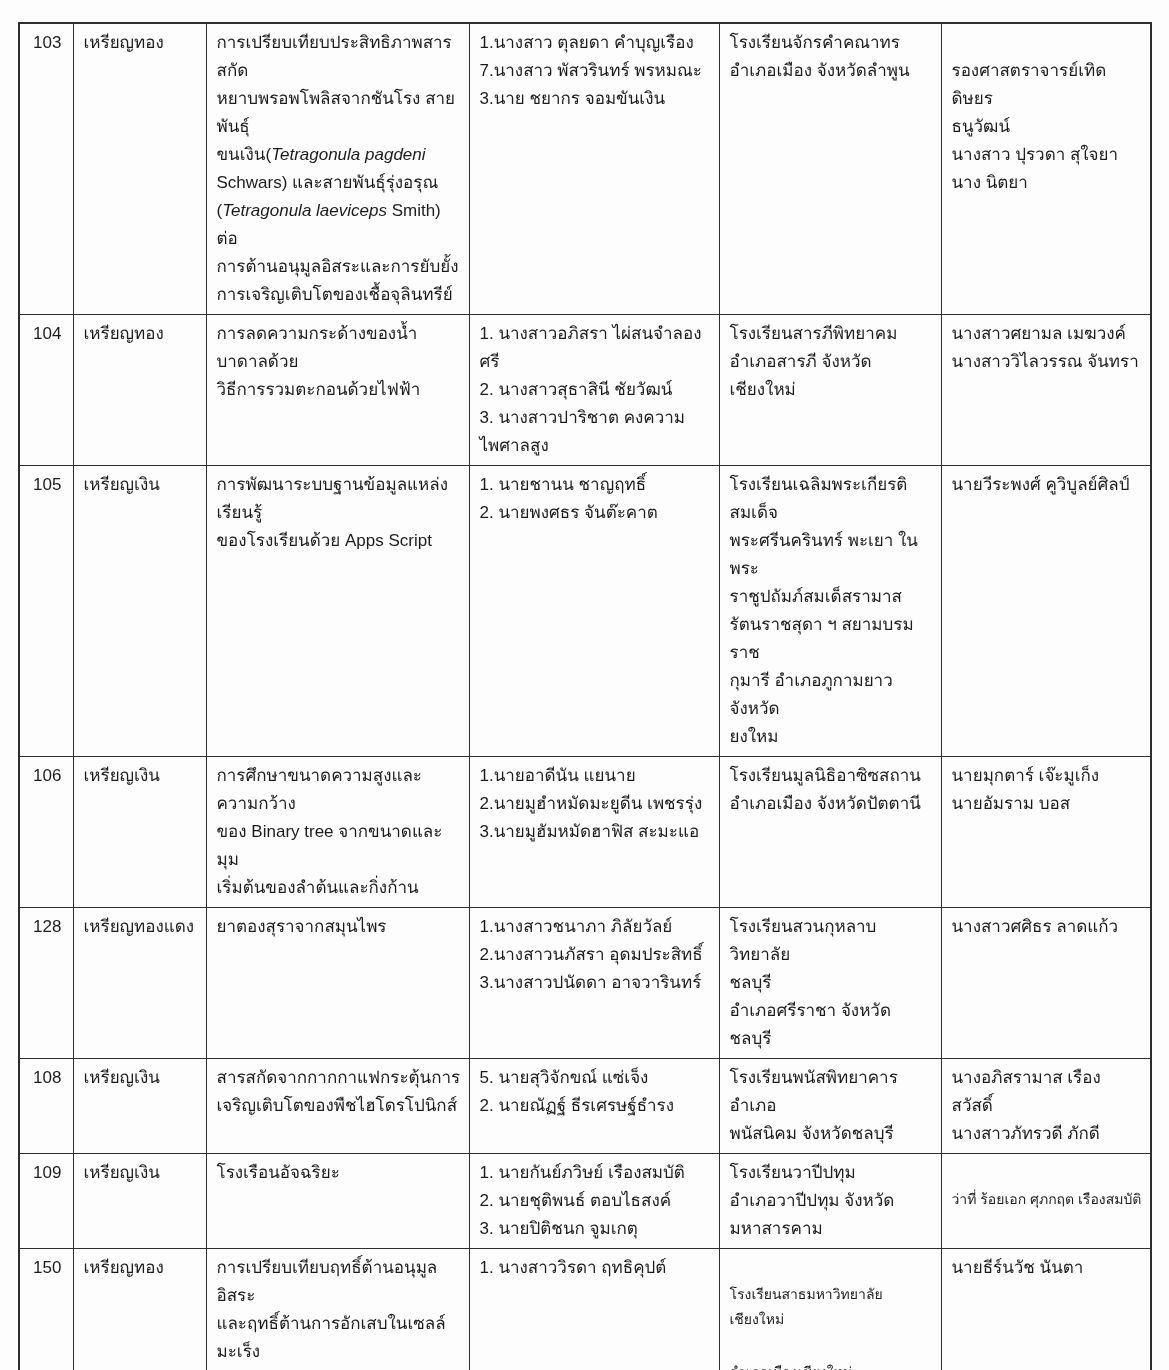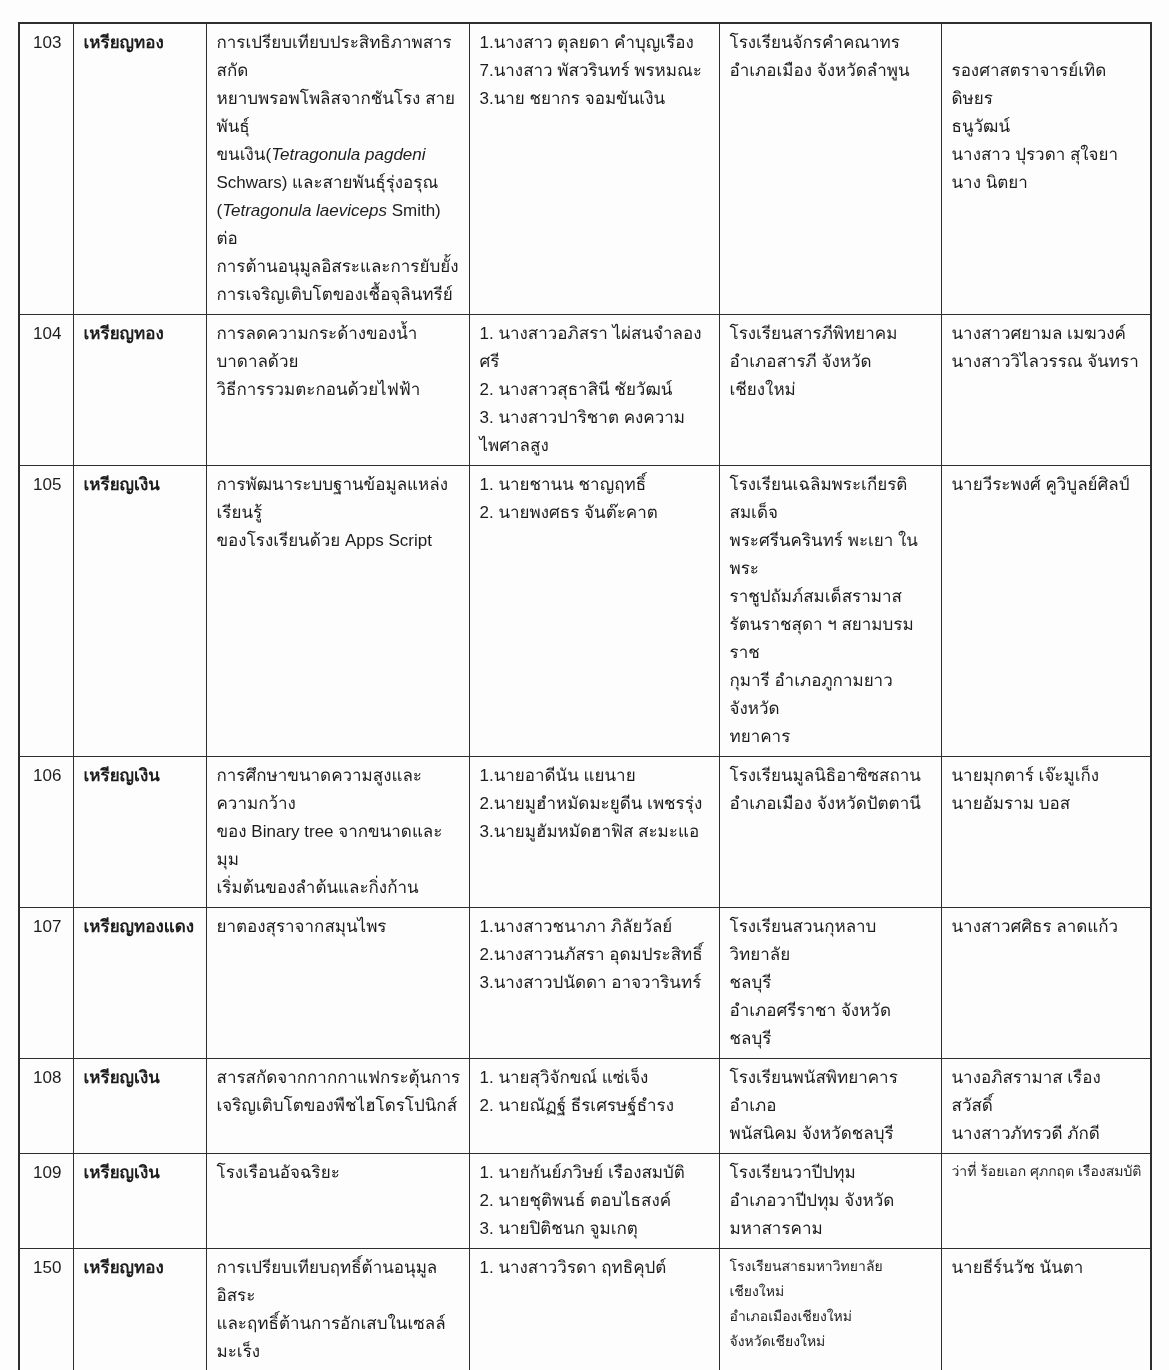--- a/index.html
+++ b/index.html
@@ -33,28 +33,29 @@
     font-size: 17px;
     line-height: 28px;
     word-wrap: break-word;
   }
   td.c-no {
     text-align: center;
     padding-left: 2px;
     padding-right: 2px;
   }
   td.c-medal {
-    font-weight: bold;
+    font-weight: normal;
   }
   .line { min-height: 1em; }
   .line em { }
   td.small-text .line,
   td.small-text {
     font-size: 14px;
     line-height: 25px;
+    margin-top: 28px;
   }
   table.awards tr:last-child td { height: 96px; }
 </style>
 </head>
 <body>
 
 <div class="page">
   <table class="awards">
     <colgroup>
       <col style="width:54px">
@@ -137,21 +138,21 @@
           <td class="c-students">
             <div class="line">1. นายชานน ชาญฤทธิ์</div>
             <div class="line">2. นายพงศธร จันต๊ะคาต</div>
           </td>
           <td class="c-school">
             <div class="line">โรงเรียนเฉลิมพระเกียรติสมเด็จ</div>
             <div class="line">พระศรีนครินทร์ พะเยา ในพระ</div>
             <div class="line">ราชูปถัมภ์สมเด็สรามาส</div>
             <div class="line">รัตนราชสุดา ฯ สยามบรมราช</div>
             <div class="line">กุมารี อำเภอภูกามยาว จังหวัด</div>
-            <div class="line">ทยาคาร</div>
+            <div class="line">ยงใหม</div>
           </td>
           <td class="c-teachers">
             <div class="line">นายวีระพงศ์ คูวิบูลย์ศิลป์</div>
           </td>
         </tr>
         <tr>
           <td class="c-no">
             <div class="line">106</div>
           </td>
           <td class="c-medal">
@@ -171,21 +172,21 @@
             <div class="line">โรงเรียนมูลนิธิอาซิซสถาน</div>
             <div class="line">อำเภอเมือง จังหวัดปัตตานี</div>
           </td>
           <td class="c-teachers">
             <div class="line">นายมุกตาร์ เจ๊ะมูเก็ง</div>
             <div class="line">นายอัมราม บอส</div>
           </td>
         </tr>
         <tr>
           <td class="c-no">
-            <div class="line">107</div>
+            <div class="line">128</div>
           </td>
           <td class="c-medal">
             <div class="line">เหรียญทองแดง</div>
           </td>
           <td class="c-project">
             <div class="line">ยาตองสุราจากสมุนไพร</div>
           </td>
           <td class="c-students">
             <div class="line">1.นางสาวชนาภา ภิลัยวัลย์</div>
             <div class="line">2.นางสาวนภัสรา อุดมประสิทธิ์</div>
@@ -205,21 +206,21 @@
             <div class="line">108</div>
           </td>
           <td class="c-medal">
             <div class="line">เหรียญเงิน</div>
           </td>
           <td class="c-project">
             <div class="line">สารสกัดจากกากกาแฟกระตุ้นการ</div>
             <div class="line">เจริญเติบโตของพืชไฮโดรโปนิกส์</div>
           </td>
           <td class="c-students">
-            <div class="line">1. นายสุวิจักขณ์ แซ่เจ็ง</div>
+            <div class="line">5. นายสุวิจักขณ์ แซ่เจ็ง</div>
             <div class="line">2. นายณัฏฐ์ ธีรเศรษฐ์ธำรง</div>
           </td>
           <td class="c-school">
             <div class="line">โรงเรียนพนัสพิทยาคาร อำเภอ</div>
             <div class="line">พนัสนิคม จังหวัดชลบุรี</div>
           </td>
           <td class="c-teachers">
             <div class="line">นางอภิสรามาส เรืองสวัสดิ์</div>
             <div class="line">นางสาวภัทรวดี ภักดี</div>
           </td>

